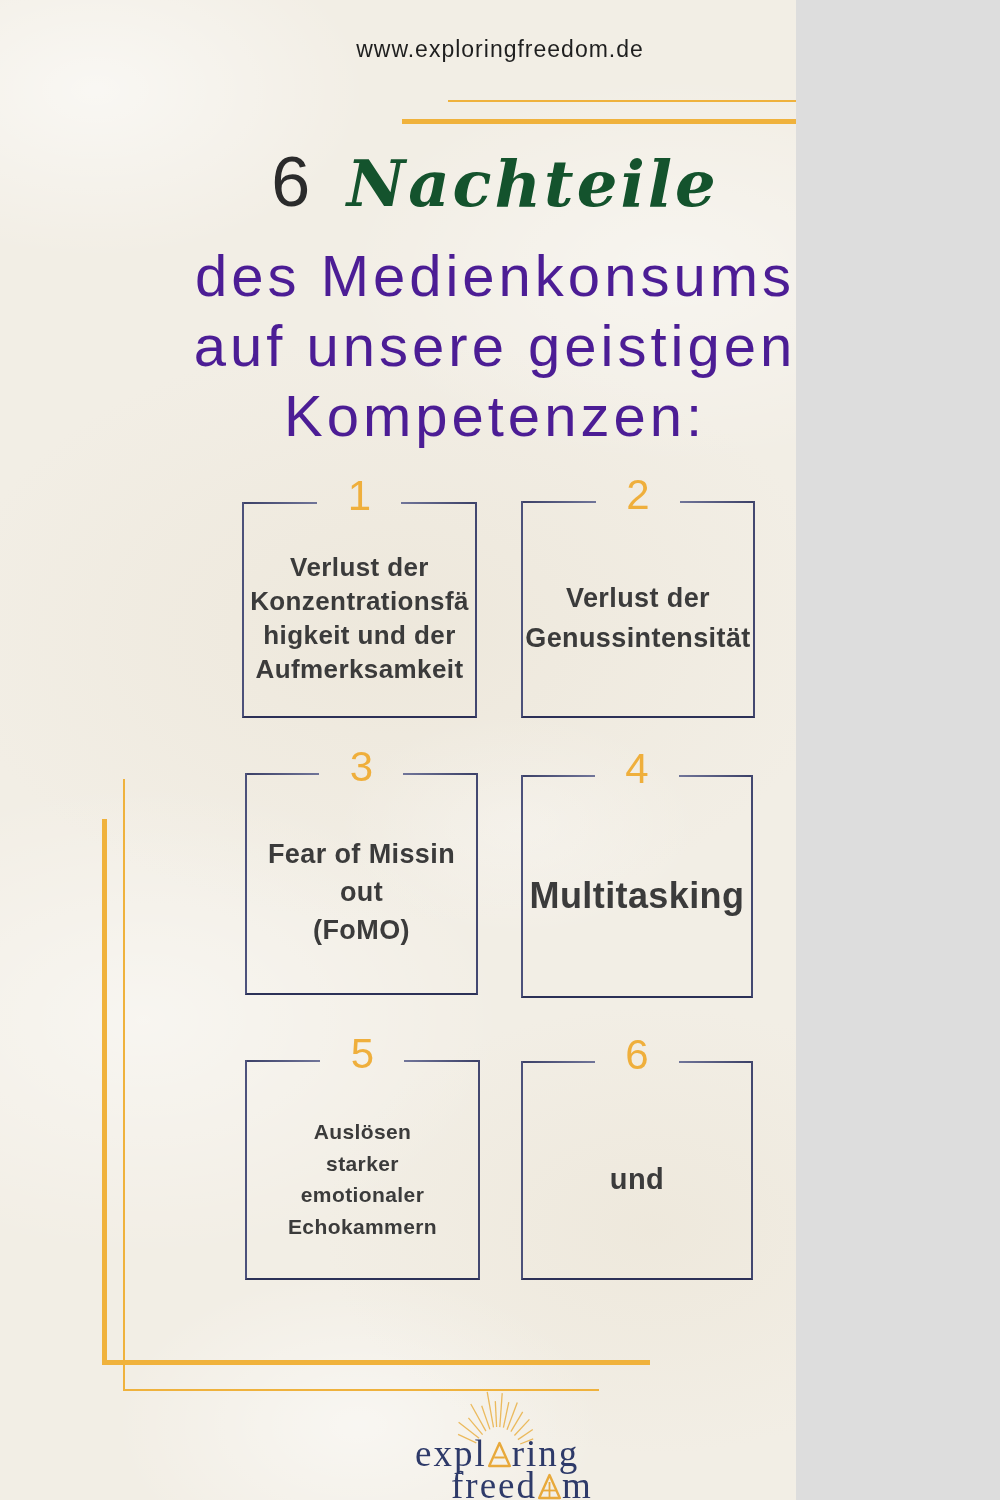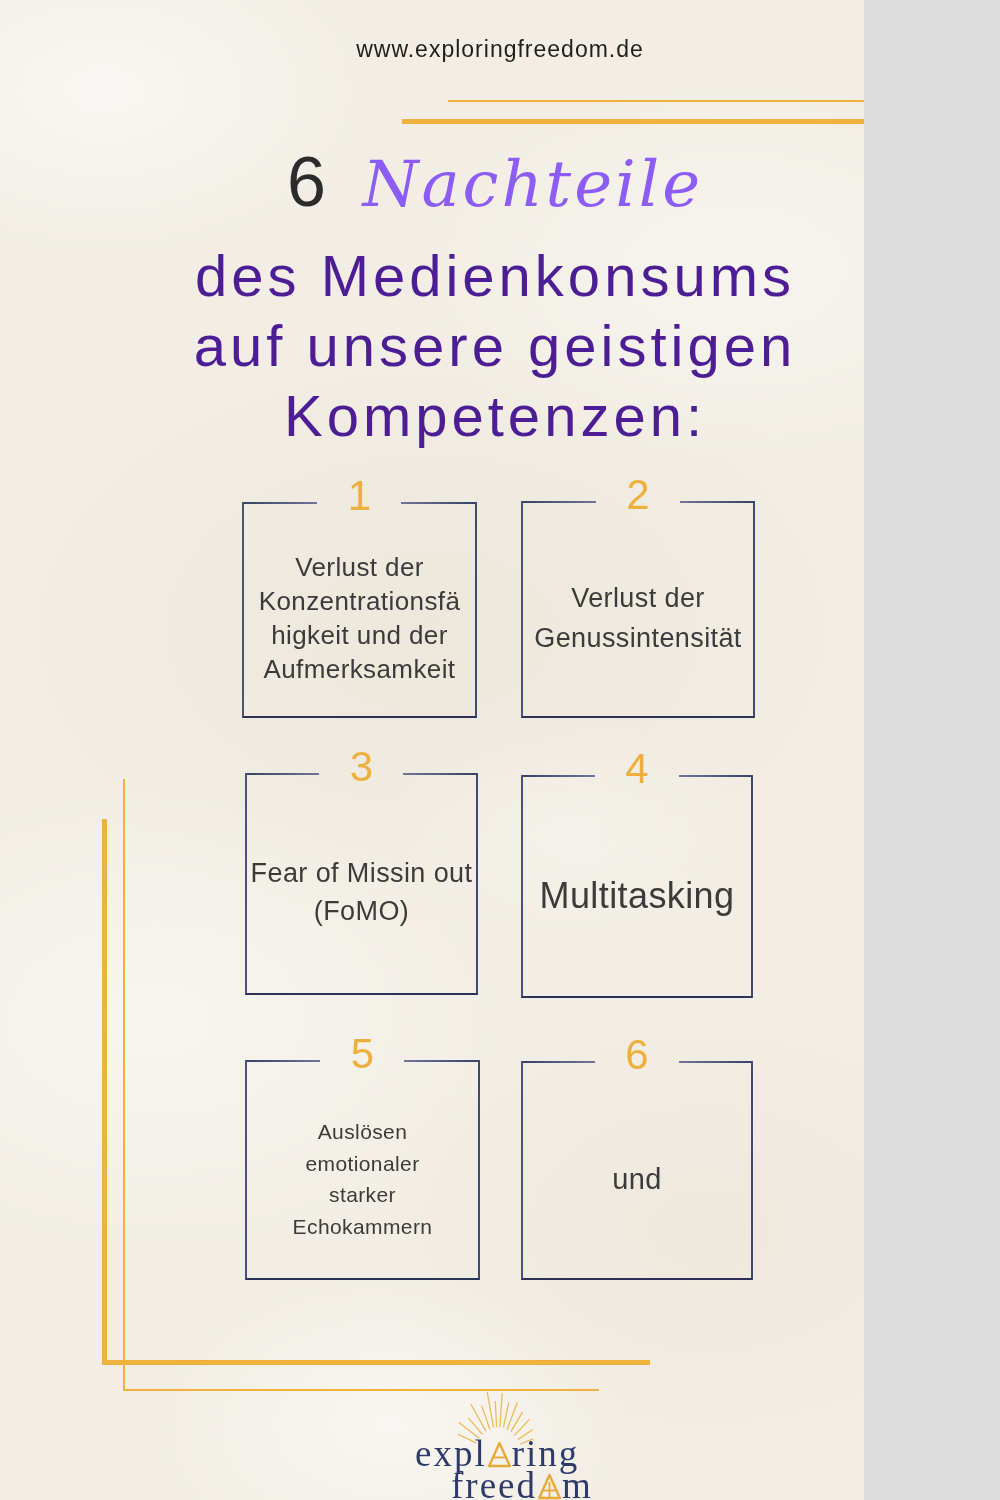--- a/index.html
+++ b/index.html
@@ -1,20 +1,20 @@
 <!DOCTYPE html>
 <html><head>
 <meta charset="utf-8">
 <style>
   * { box-sizing: border-box; margin: 0; padding: 0; }
   body { margin: 0; background: #ddd; }
 
   .canvas {
     position: relative;
-    width: 864px;
+    width: 796px;
     height: 1500px;
     background: #f2eee5;
     overflow: hidden;
     font-family: "Liberation Sans", sans-serif;
   }
 
   
   .texture {
     position: absolute; inset: 0; pointer-events: none;
     background:
@@ -49,22 +49,22 @@
     position: absolute; top: 142px; left: 0; width: 990px;
     text-align: center; color: #2d2d2d;
   }
   .title-line1 { line-height: 80px; white-space: nowrap; }
   .title-number {
     font-size: 70px; font-weight: 300; letter-spacing: 2px;
     color: #2b2b2b; vertical-align: baseline;
   }
   .title-script {
     font-family: "DejaVu Serif", serif; font-style: italic;
-    font-size: 64px; color: #8b5cf6; margin-left: 30px;
-    letter-spacing: 3px; vertical-align: baseline;
+    font-size: 64px; color: #14532d; margin-left: 30px;
+    letter-spacing: 3px; vertical-align: baseline; font-weight: bold;
   }
   .title-line {
     font-size: 58px; line-height: 70px; letter-spacing: 4px;
     font-weight: 300; color: #4c1d95;
   }
 
   
   .box {
     position: absolute;
     border-left: 2px solid rgba(48,54,104,0.85);
@@ -80,21 +80,21 @@
       rgba(90,96,140,0.85) calc(50% - 42px),
       transparent calc(50% - 42px),
       transparent calc(50% + 42px),
       rgba(90,96,140,0.85) calc(50% + 42px),
       rgba(40,46,90,0.9) 100%);
   }
   .box-number {
     position: absolute; top: -27px; left: 50%; transform: translateX(-50%);
     font-size: 42px; font-weight: 300; color: #efaf3c; line-height: 1;
   }
-  .box-text { font-size: 27px; line-height: 1.32; letter-spacing: 0.4px; font-weight: 400; margin-top: 20px; }
+  .box-text { font-size: 27px; line-height: 1.32; letter-spacing: 0.4px; font-weight: 700; margin-top: 20px; }
   .box-text span { display: block; }
 
   .box1 { left: 242px; top: 502px;  width: 235px; height: 216px; }
   .box2 { left: 521px; top: 501px;  width: 234px; height: 217px; }
   .box3 { left: 245px; top: 773px;  width: 233px; height: 222px; }
   .box4 { left: 521px; top: 775px;  width: 232px; height: 223px; }
   .box5 { left: 245px; top: 1060px; width: 235px; height: 220px; }
   .box6 { left: 521px; top: 1061px; width: 232px; height: 219px; }
 
   .box1 .box-text { font-size: 26px; line-height: 1.3; }
@@ -172,22 +172,22 @@
     <span class="box-number">4</span>
     <div class="box-text">
       <span>Multitasking</span>
     </div>
   </div>
 
   <div class="box box5">
     <span class="box-number">5</span>
     <div class="box-text">
       <span>Auslösen</span>
+      <span>starker</span>
       <span>emotionaler</span>
-      <span>starker</span>
       <span>Echokammern</span>
     </div>
   </div>
 
   <div class="box box6">
     <span class="box-number">6</span>
     <div class="box-text">
       <span>und</span>
     </div>
   </div>

